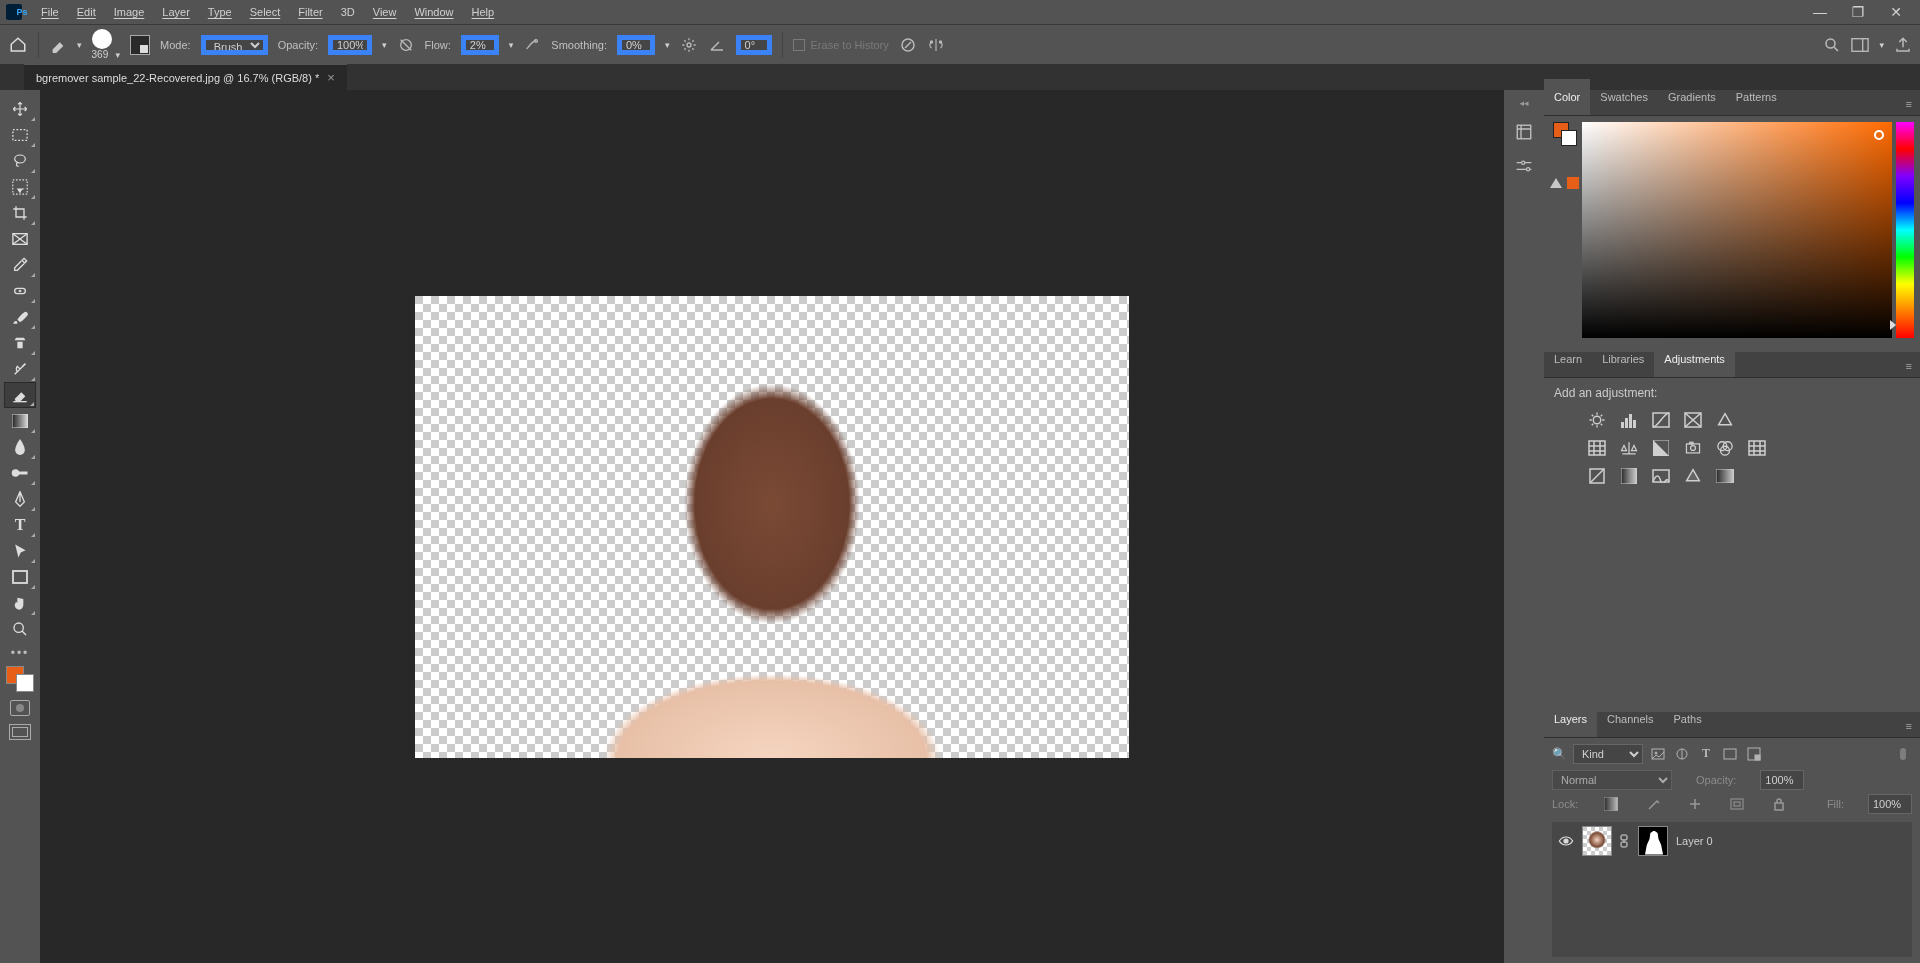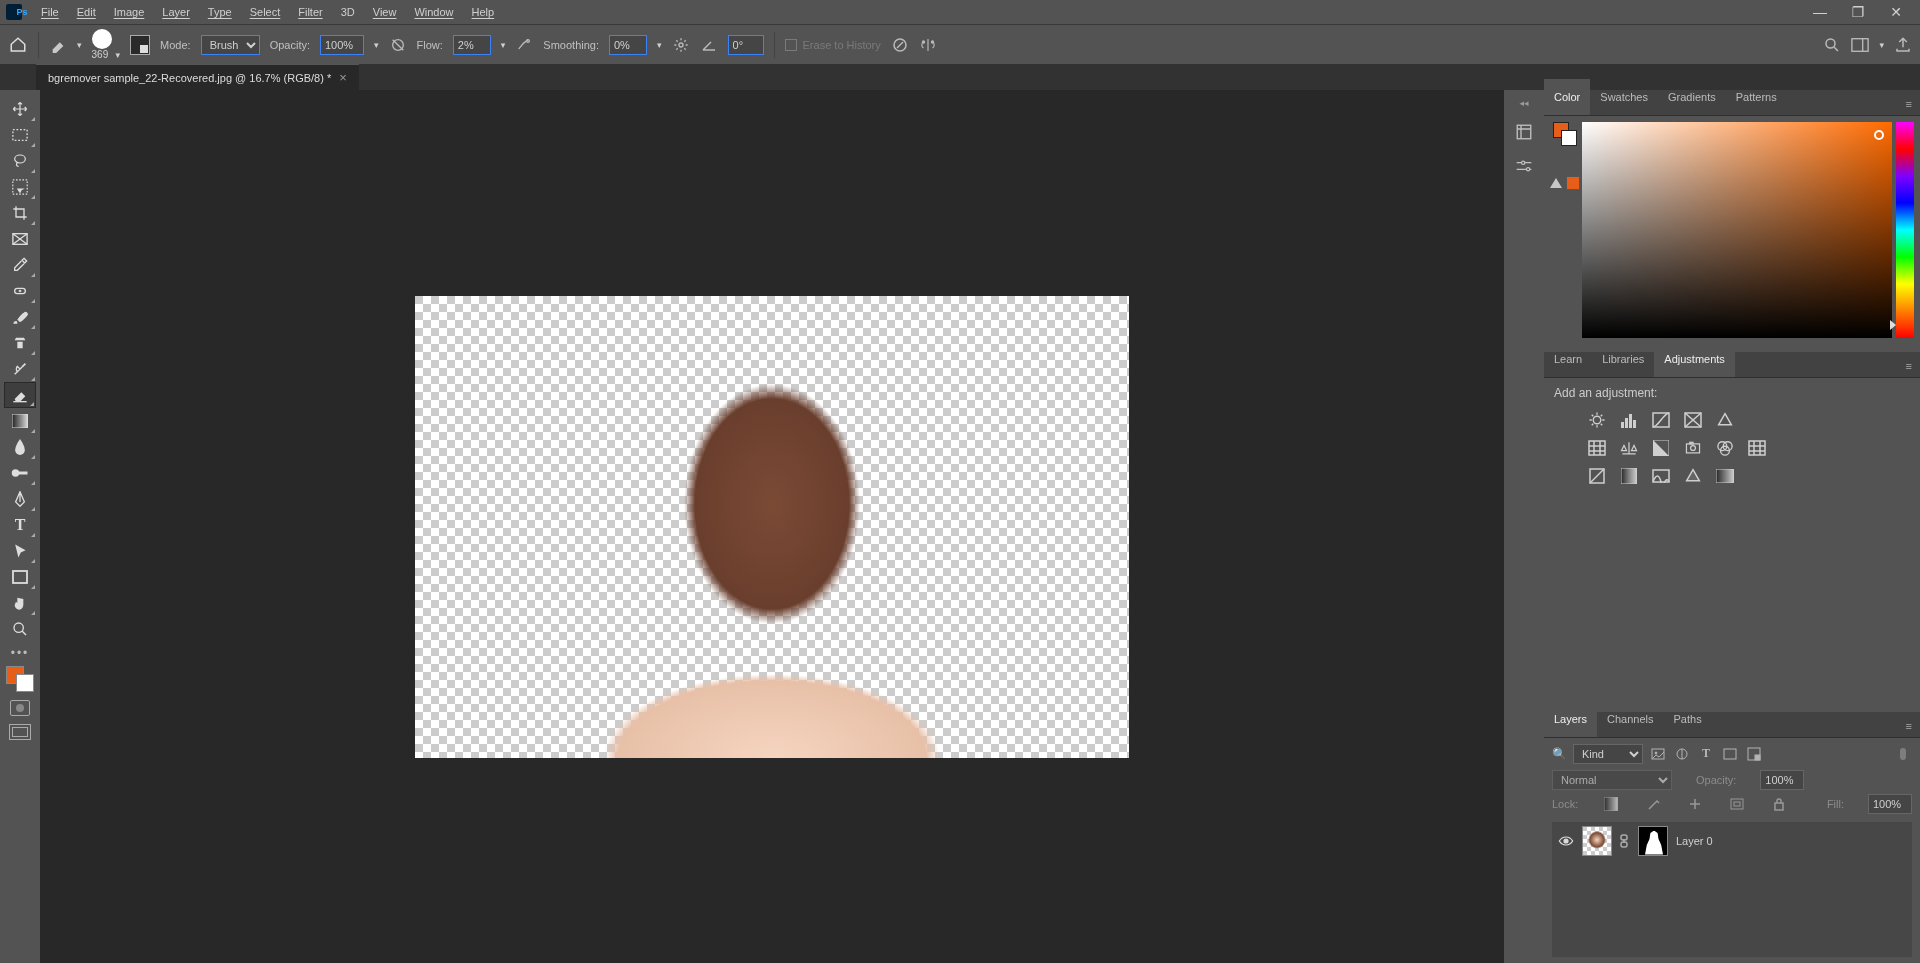--- a/index.html
+++ b/index.html
@@ -14,28 +14,28 @@
 .win-controls span { width:16px; display:inline-block; text-align:center; font-size:14px; cursor:pointer; }
 
 
 .optbar { height:40px; background:#535353; border-top:1px solid #383838; display:flex; align-items:center; padding:0 8px; gap:10px; font-size:11px; }
 .optbar .home-icn { width:20px; height:20px; display:flex; align-items:center; justify-content:center; }
 .optbar .brush-prev { display:flex; align-items:flex-end; gap:4px; }
 .optbar .circ { width:20px; height:20px; background:#fff; border-radius:50%; }
 .optbar .circ-n { font-size:10px; }
 .optbar .swatch { width:20px; height:20px; background:#000; border:1px solid #888; }
 .optbar .lab { color:#c0c0c0; }
-.optbar select,.optbar input { background:#454545; color:#d0d0d0; border:1px solid #3b82f6; height:20px; font-size:11px; padding:0 4px; }
+.optbar select,.optbar input { background:#454545; color:#d0d0d0; border:5px solid #3b82f6; height:20px; font-size:11px; padding:0 4px; }
 .optbar .ico { width:18px; height:18px; display:flex; align-items:center; justify-content:center; opacity:.85; }
 .optbar .sep { width:1px; height:26px; background:#424242; }
 .optbar .disabled { color:#7a7a7a; }
 .optbar .grow { flex:1; }
 
 
-.tabstrip { height:26px; background:#323232; display:flex; align-items:flex-end; padding-left:36px; }
+.tabstrip { height:26px; background:#323232; display:flex; align-items:flex-end; padding-left:24px; }
 .file-tab { background:#282828; color:#ddd; padding:5px 12px; font-size:11px; display:flex; align-items:center; gap:8px; border-top:1px solid #555; }
 .file-tab .close { font-size:13px; cursor:pointer; color:#999; }
 
 
 .workspace { display:flex; height:calc(100% - 90px); }
 .toolbar { width:40px; background:#535353; display:flex; flex-direction:column; align-items:center; padding-top:6px; gap:0; }
 .toolbar .tool { width:32px; height:26px; display:flex; align-items:center; justify-content:center; position:relative; cursor:pointer; }
 .toolbar .tool.active { background:#3e3e3e; border:1px solid #2a2a2a; }
 .toolbar .tool .tri { position:absolute; right:1px; bottom:1px; width:0; height:0; border-left:4px solid transparent; border-bottom:4px solid #aaa; }
 .toolbar .dots { letter-spacing:2px; font-size:12px; color:#bbb; margin:4px 0; }

